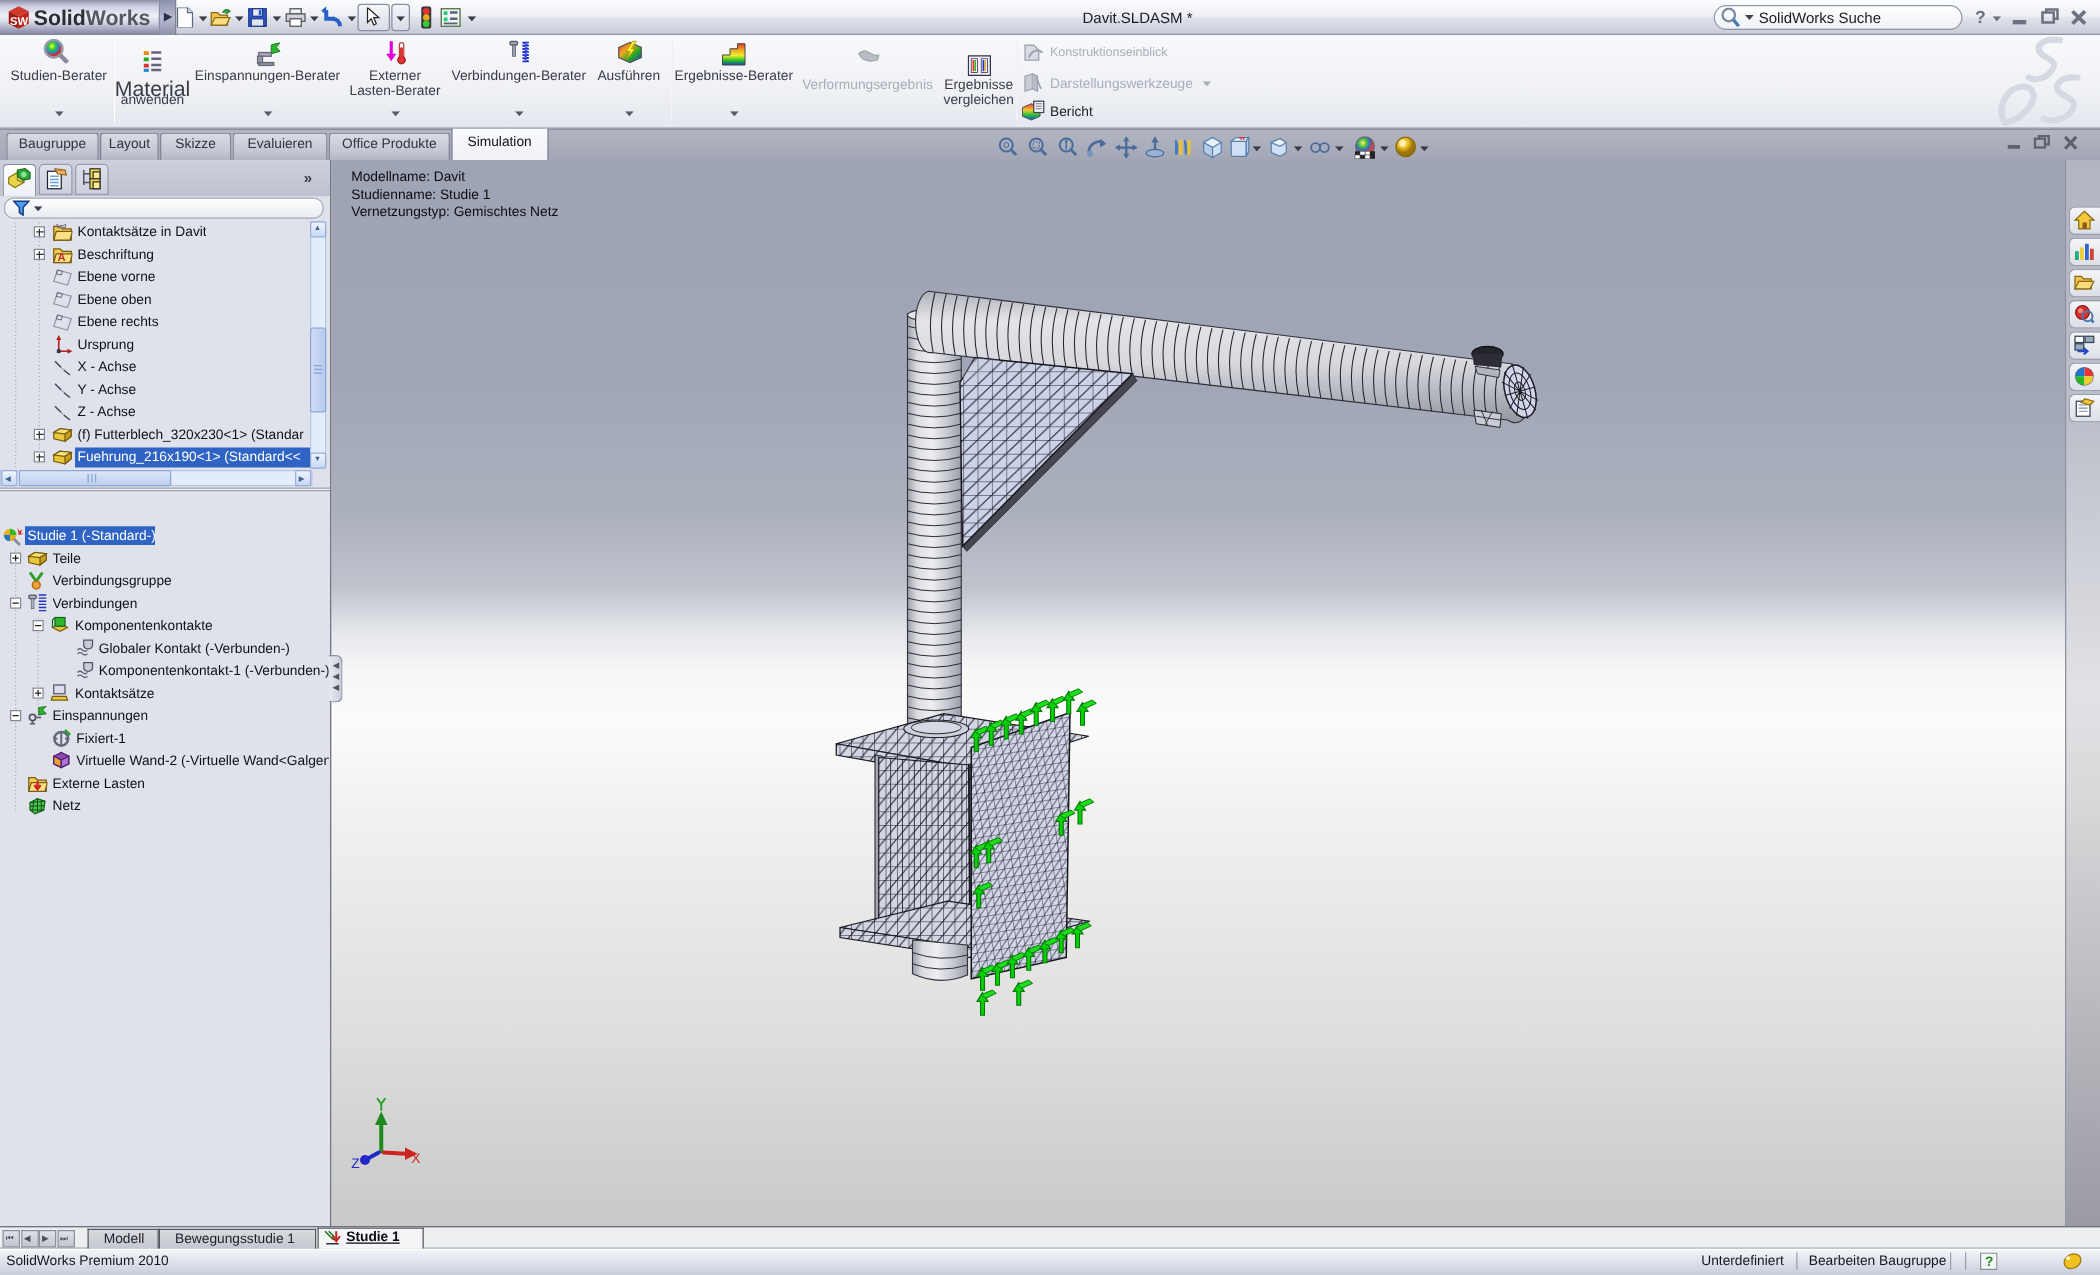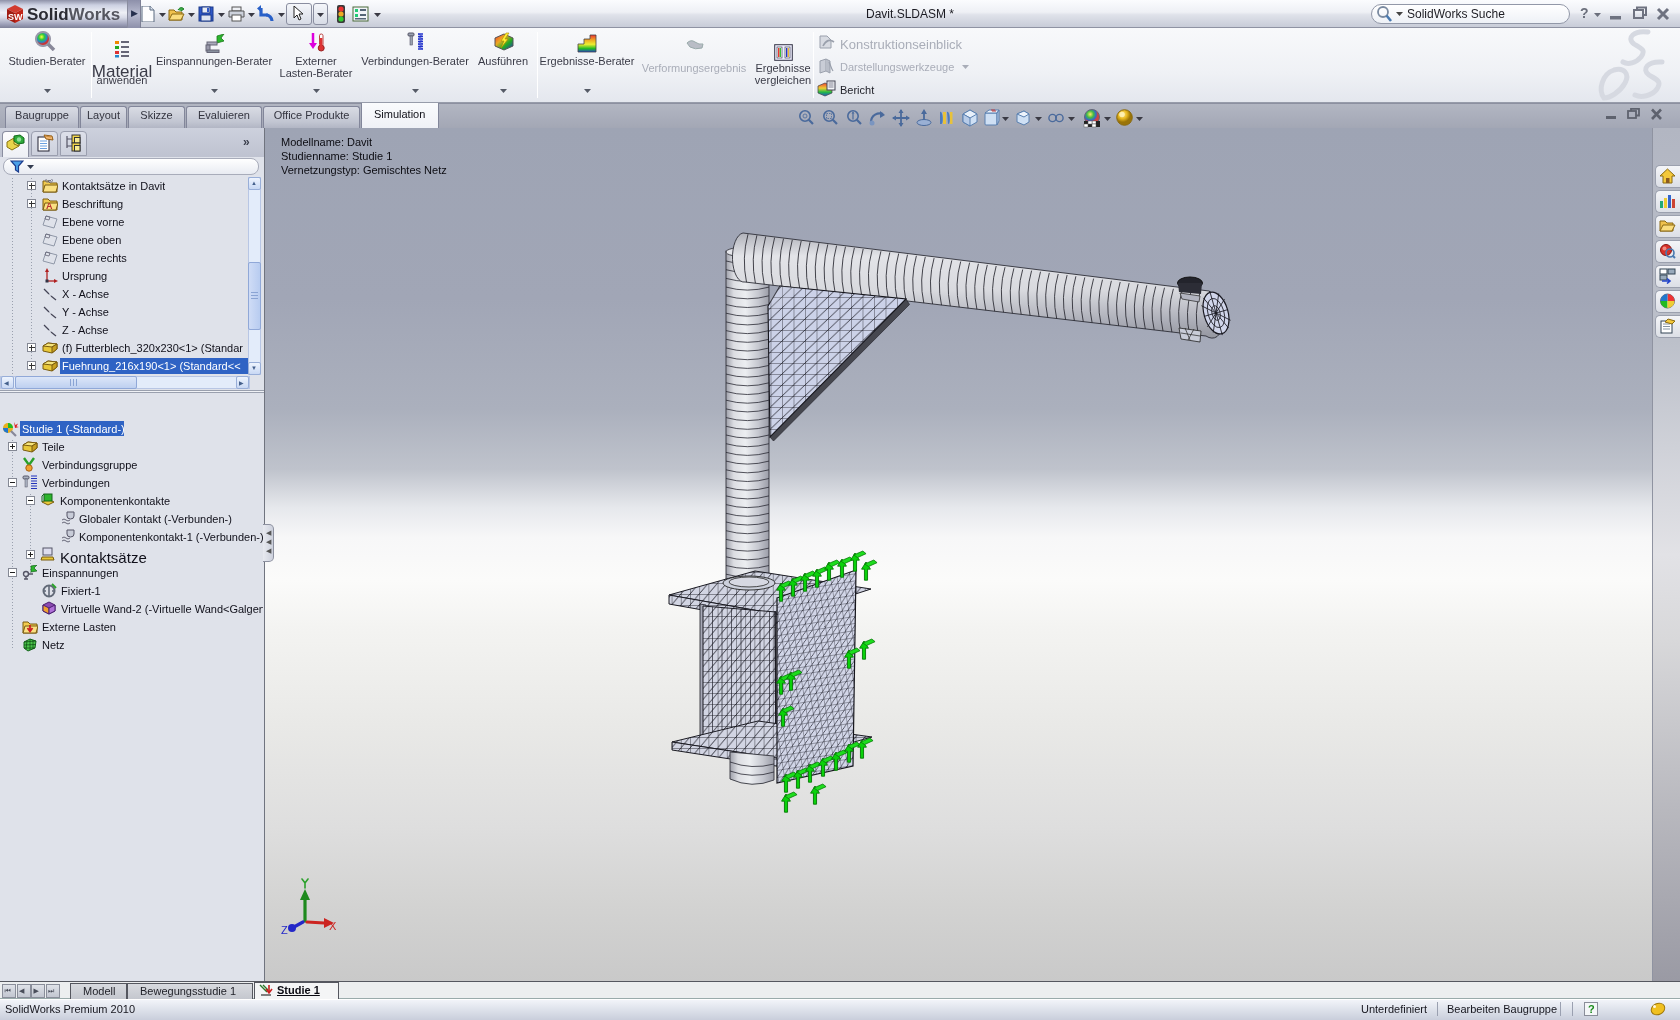--- a/index.html
+++ b/index.html
@@ -218,21 +218,21 @@
 <rect x="11" y="3" width="5" height="11" fill="#fff" stroke="#445" stroke-width="0.7"></rect>
 <rect x="12" y="4" width="1.5" height="9" fill="#23c"></rect>
     <rect x="13.7" y="4" width="1.2" height="9" fill="#ea2"></rect>
   </svg>
 <div class="txt" style="left:783px;top:62px;transform:translateX(-50%);font-size:11px;color:#3a3b47;text-align:center;">Ergebnisse</div>
 <div class="txt" style="left:783px;top:74px;transform:translateX(-50%);font-size:11px;color:#3a3b47;text-align:center;">vergleichen</div>
 <svg class="abs" style="left:818px;top:34px" width="17" height="16" viewBox="0 0 17 16">
 <path d="M2,14 L2,2 L9,2 L13,6 L13,14 Z" fill="#d8dbe2" stroke="#9aa0ac"></path>
 <path d="M5,12 C8,6 12,5 16,8" fill="none" stroke="#9aa0ac" stroke-width="1.6"></path>
   </svg>
-<div class="txt" style="left:840px;top:37px;font-size:13px;color:#a9adb8;">Konstruktionseinblick</div>
+<div class="txt" style="left:840px;top:37px;font-size:10px;color:#a9adb8;">Konstruktionseinblick</div>
 <svg class="abs" style="left:818px;top:58px" width="17" height="16" viewBox="0 0 17 16">
 <path d="M2,3 L8,1 L8,13 L2,15 Z" fill="#c9cdd6" stroke="#9aa0ac"></path>
 <path d="M8,1 L12,3 L12,15 L8,13" fill="#b9bec8" stroke="#9aa0ac"></path>
 <path d="M11,4 C13,8 13,10 15,13" fill="none" stroke="#9aa0ac" stroke-width="1.3"></path>
   </svg>
 <div class="txt" style="left:840px;top:61px;font-size:11px;color:#a9adb8;">Darstellungswerkzeuge</div>
 <svg class="abs" style="left:962px;top:65px" width="7" height="5" viewBox="0 0 7 5">
     <polygon points="0,0 7,0 3.5,4" fill="#a9adb8"></polygon>
   </svg>
 <svg class="abs" style="left:817px;top:80px" width="19" height="17" viewBox="0 0 19 17">
@@ -700,21 +700,21 @@
 <path d="M1,9 q2,-2 4,0 q2,2 4,0 M1,12 q2,-2 4,0 q2,2 4,0" stroke="#667" fill="none" stroke-width="1"></path>
   </svg>
 <div class="txt" style="left:79px;top:531px;font-size:11px;color:#10101a;max-width:184px;overflow:hidden;">Komponentenkontakt-1 (-Verbunden-)</div>
 <div class="abs" style="left:26px;top:550px;width:9px;height:9px;background:#fff;border:1px solid #848894;"></div>
 <div class="abs" style="left:28px;top:554px;width:5px;height:1px;background:#222;"></div>
 <div class="abs" style="left:30px;top:552px;width:1px;height:5px;background:#222;"></div>
 <svg class="abs" style="left:40px;top:547px" width="16" height="15" viewBox="0 0 16 15">
 <rect x="3" y="1" width="9" height="7" fill="#dde" stroke="#556"></rect>
 <path d="M2,10 L13,10 L14,13 L1,13 Z" fill="#e8c83a" stroke="#7a5c10"></path>
   </svg>
-<div class="txt" style="left:60px;top:549px;font-size:15px;color:#10101a;max-width:203px;overflow:hidden;">Kontaktsätze</div>
+<div class="txt" style="left:60px;top:549px;font-size:11px;color:#10101a;max-width:203px;overflow:hidden;">Kontaktsätze</div>
 <div class="abs" style="left:8px;top:568px;width:9px;height:9px;background:#fff;border:1px solid #848894;"></div>
 <div class="abs" style="left:10px;top:572px;width:5px;height:1px;background:#222;"></div>
 <svg class="abs" style="left:22px;top:565px" width="16" height="15" viewBox="0 0 16 15">
 <path d="M9,1 L15,0 L12,3 L15,6 L9,7 Z" fill="#2db52d" stroke="#14641c" stroke-width="0.7"></path>
 <circle cx="4" cy="9" r="2.5" fill="none" stroke="#556" stroke-width="1.4"></circle>
 <path d="M6,9 L11,9 M4,11.5 L4,14 M2,14 L6,14" stroke="#556" stroke-width="1.3" fill="none"></path>
   </svg>
 <div class="txt" style="left:42px;top:567px;font-size:11px;color:#10101a;max-width:221px;overflow:hidden;">Einspannungen</div>
 <svg class="abs" style="left:41px;top:583px" width="16" height="15" viewBox="0 0 16 15">
 <circle cx="8" cy="8" r="5.5" fill="none" stroke="#626a78" stroke-width="2"></circle>

